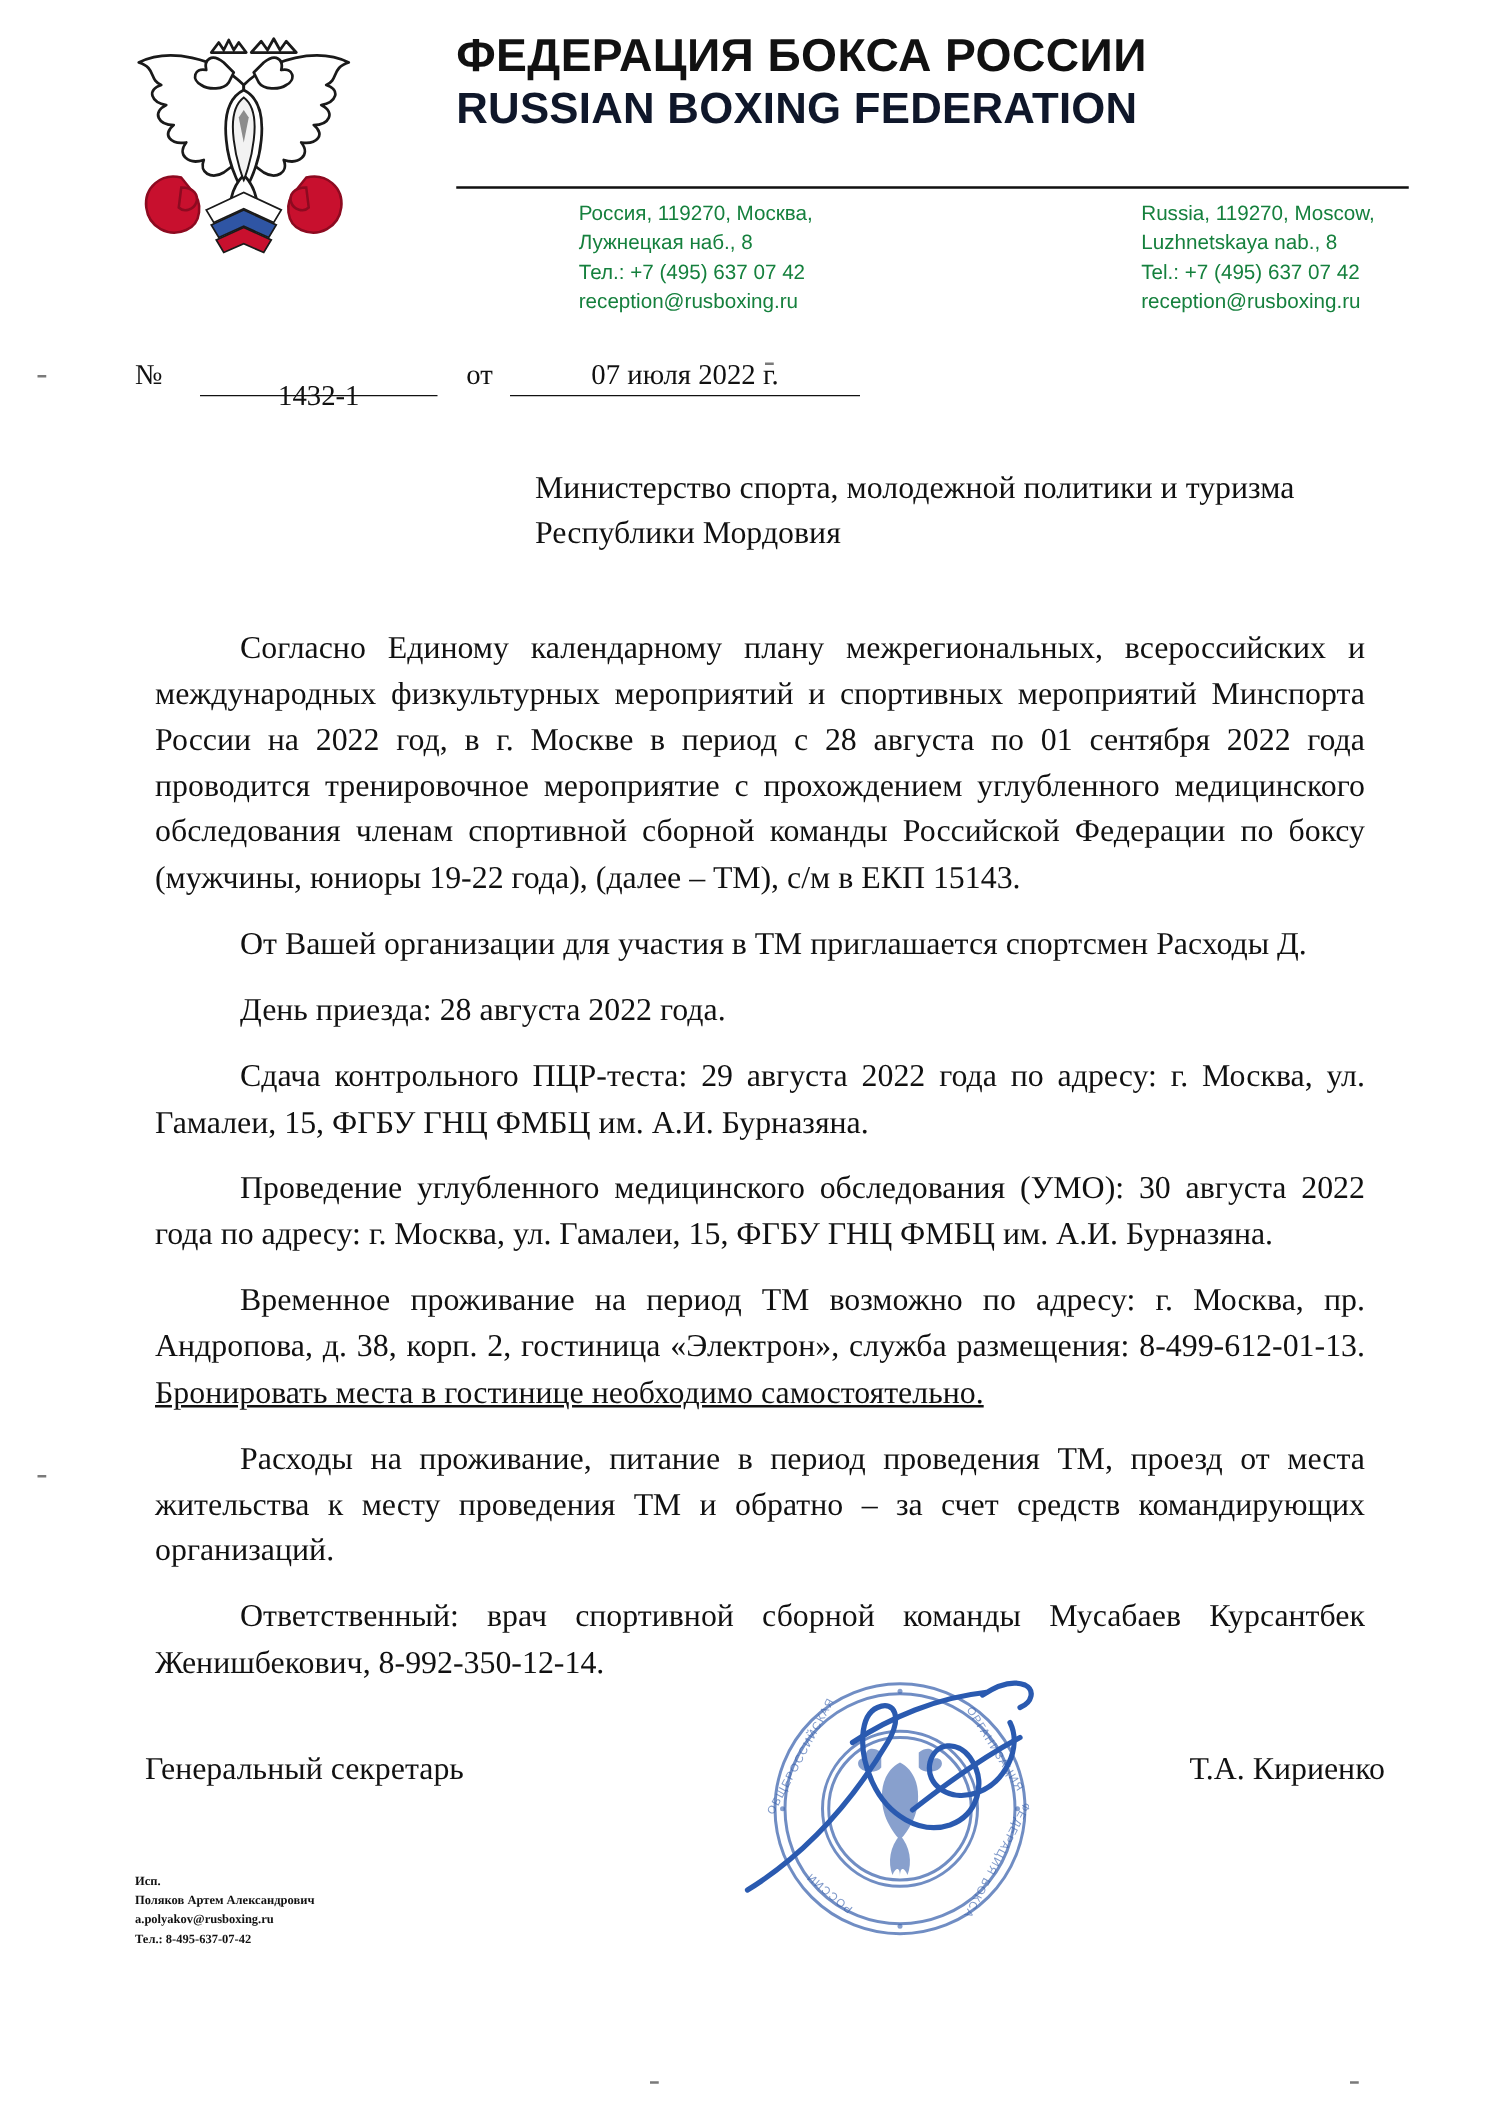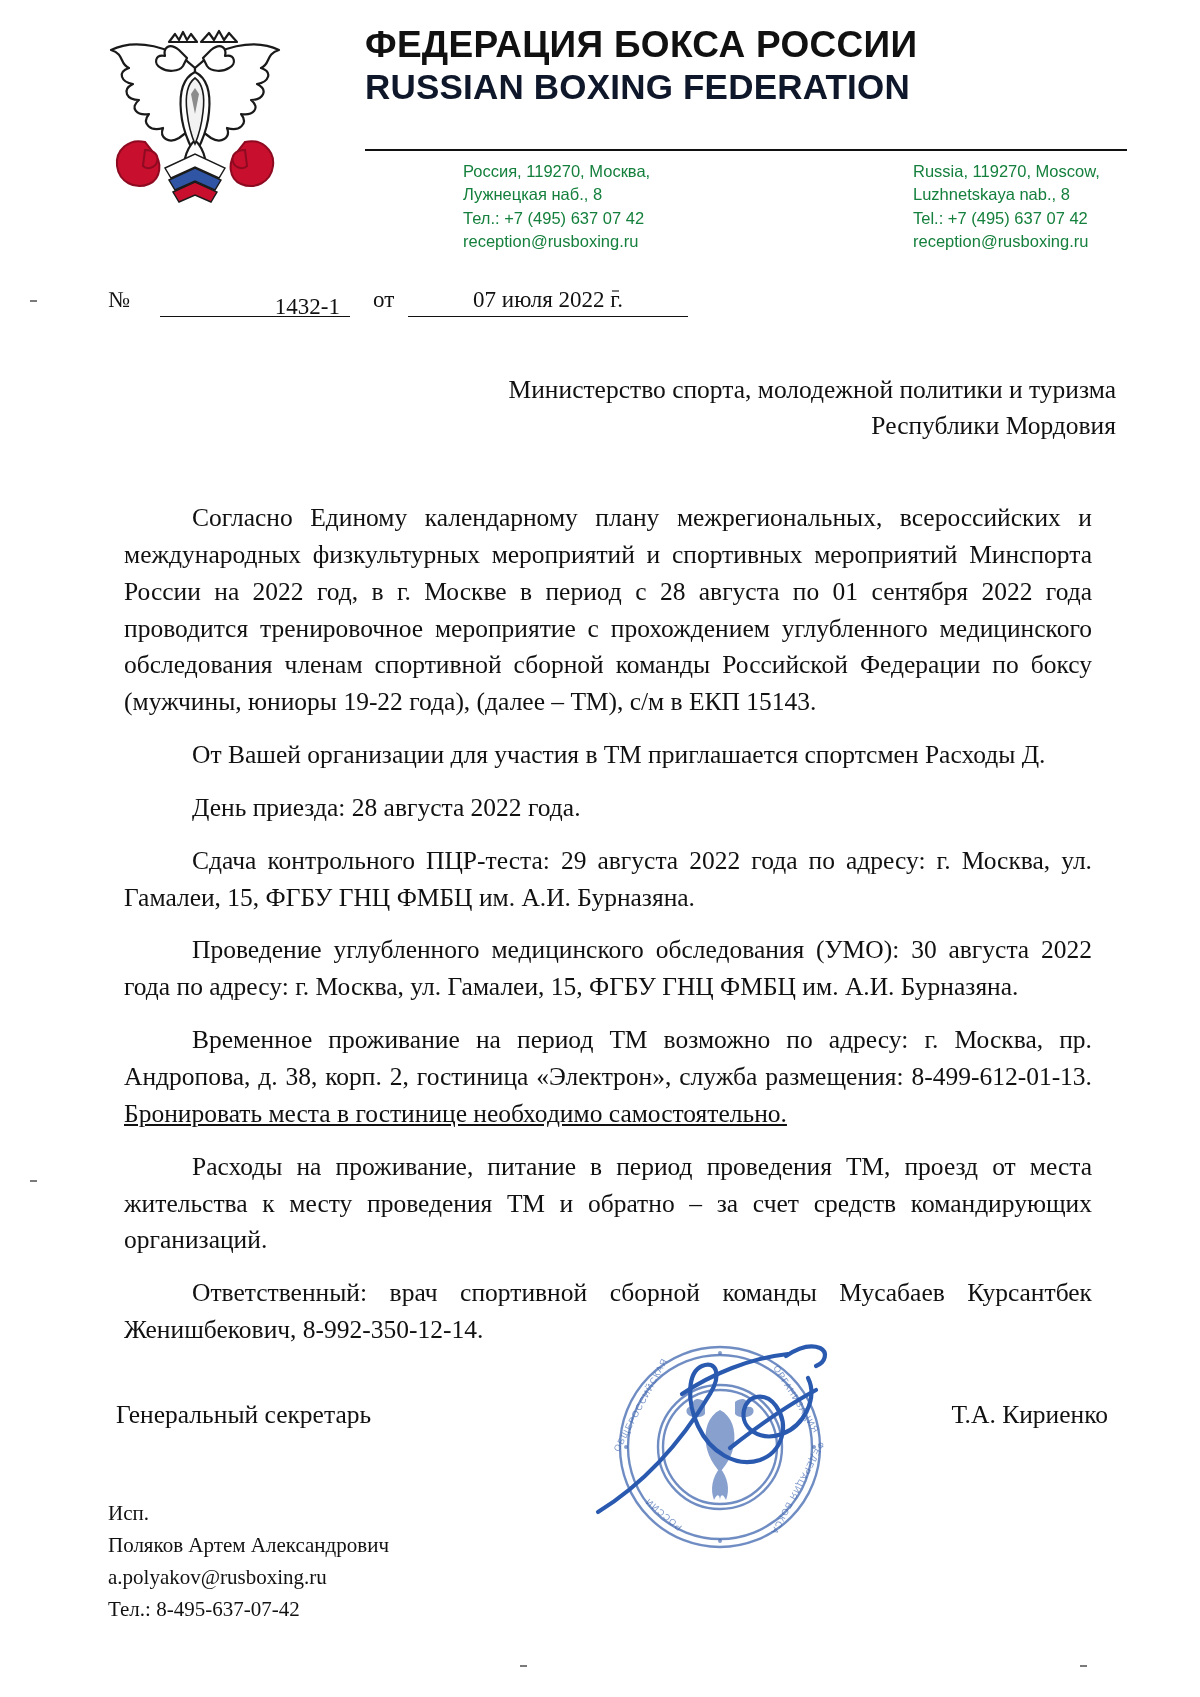--- a/index.html
+++ b/index.html
@@ -89,44 +89,44 @@
   .refline {
     position: absolute;
     left: 108px;
     top: 285px;
     width: 700px;
     height: 36px;
     font-size: 23px;
   }
   .refline .lbl-no { position: absolute; left: 0; top: 2px; }
   .refline .num {
-    position: absolute; left: 62px; top: 9px;
-    width: 170px; text-align: right;
+    position: absolute; left: 62px; top: 19px;
+    width: 170px; text-align: center;
   }
   .refline .u1 {
     position: absolute; left: 52px; top: 31px;
     width: 190px; border-bottom: 1.6px solid #111;
   }
   .refline .lbl-ot { position: absolute; left: 265px; top: 2px; }
   .refline .date {
     position: absolute; left: 310px; top: 2px;
     width: 260px; text-align: center;
   }
   .refline .u2 {
     position: absolute; left: 300px; top: 31px;
     width: 280px; border-bottom: 1.6px solid #111;
   }
 
   
   .addressee {
     position: absolute;
-    left: 416px;
+    left: 428px;
     top: 372px;
     width: 700px;
-    text-align: right;
+    text-align: left;
     font-size: 25.5px;
     line-height: 1.42;
   }
 
   
   .body-text {
     position: absolute;
     left: 108px;
     top: 484px;
     width: 1000px;
@@ -168,23 +168,24 @@
     width: 280px;
     height: 190px;
     pointer-events: none;
   }
 
   
   .executor {
     position: absolute;
     left: 108px;
     top: 1498px;
-    font-size: 21px;
+    font-size: 10px;
     line-height: 1.52;
     color: #111;
+    font-weight: bold;
   }
 
   
   .mark {
     position: absolute;
     width: 7px; height: 2px;
     background: #7a7a7a;
   }
   .mark.m1 { left: 30px;  top: 300px; }
   .mark.m2 { left: 30px;  top: 1180px; }

